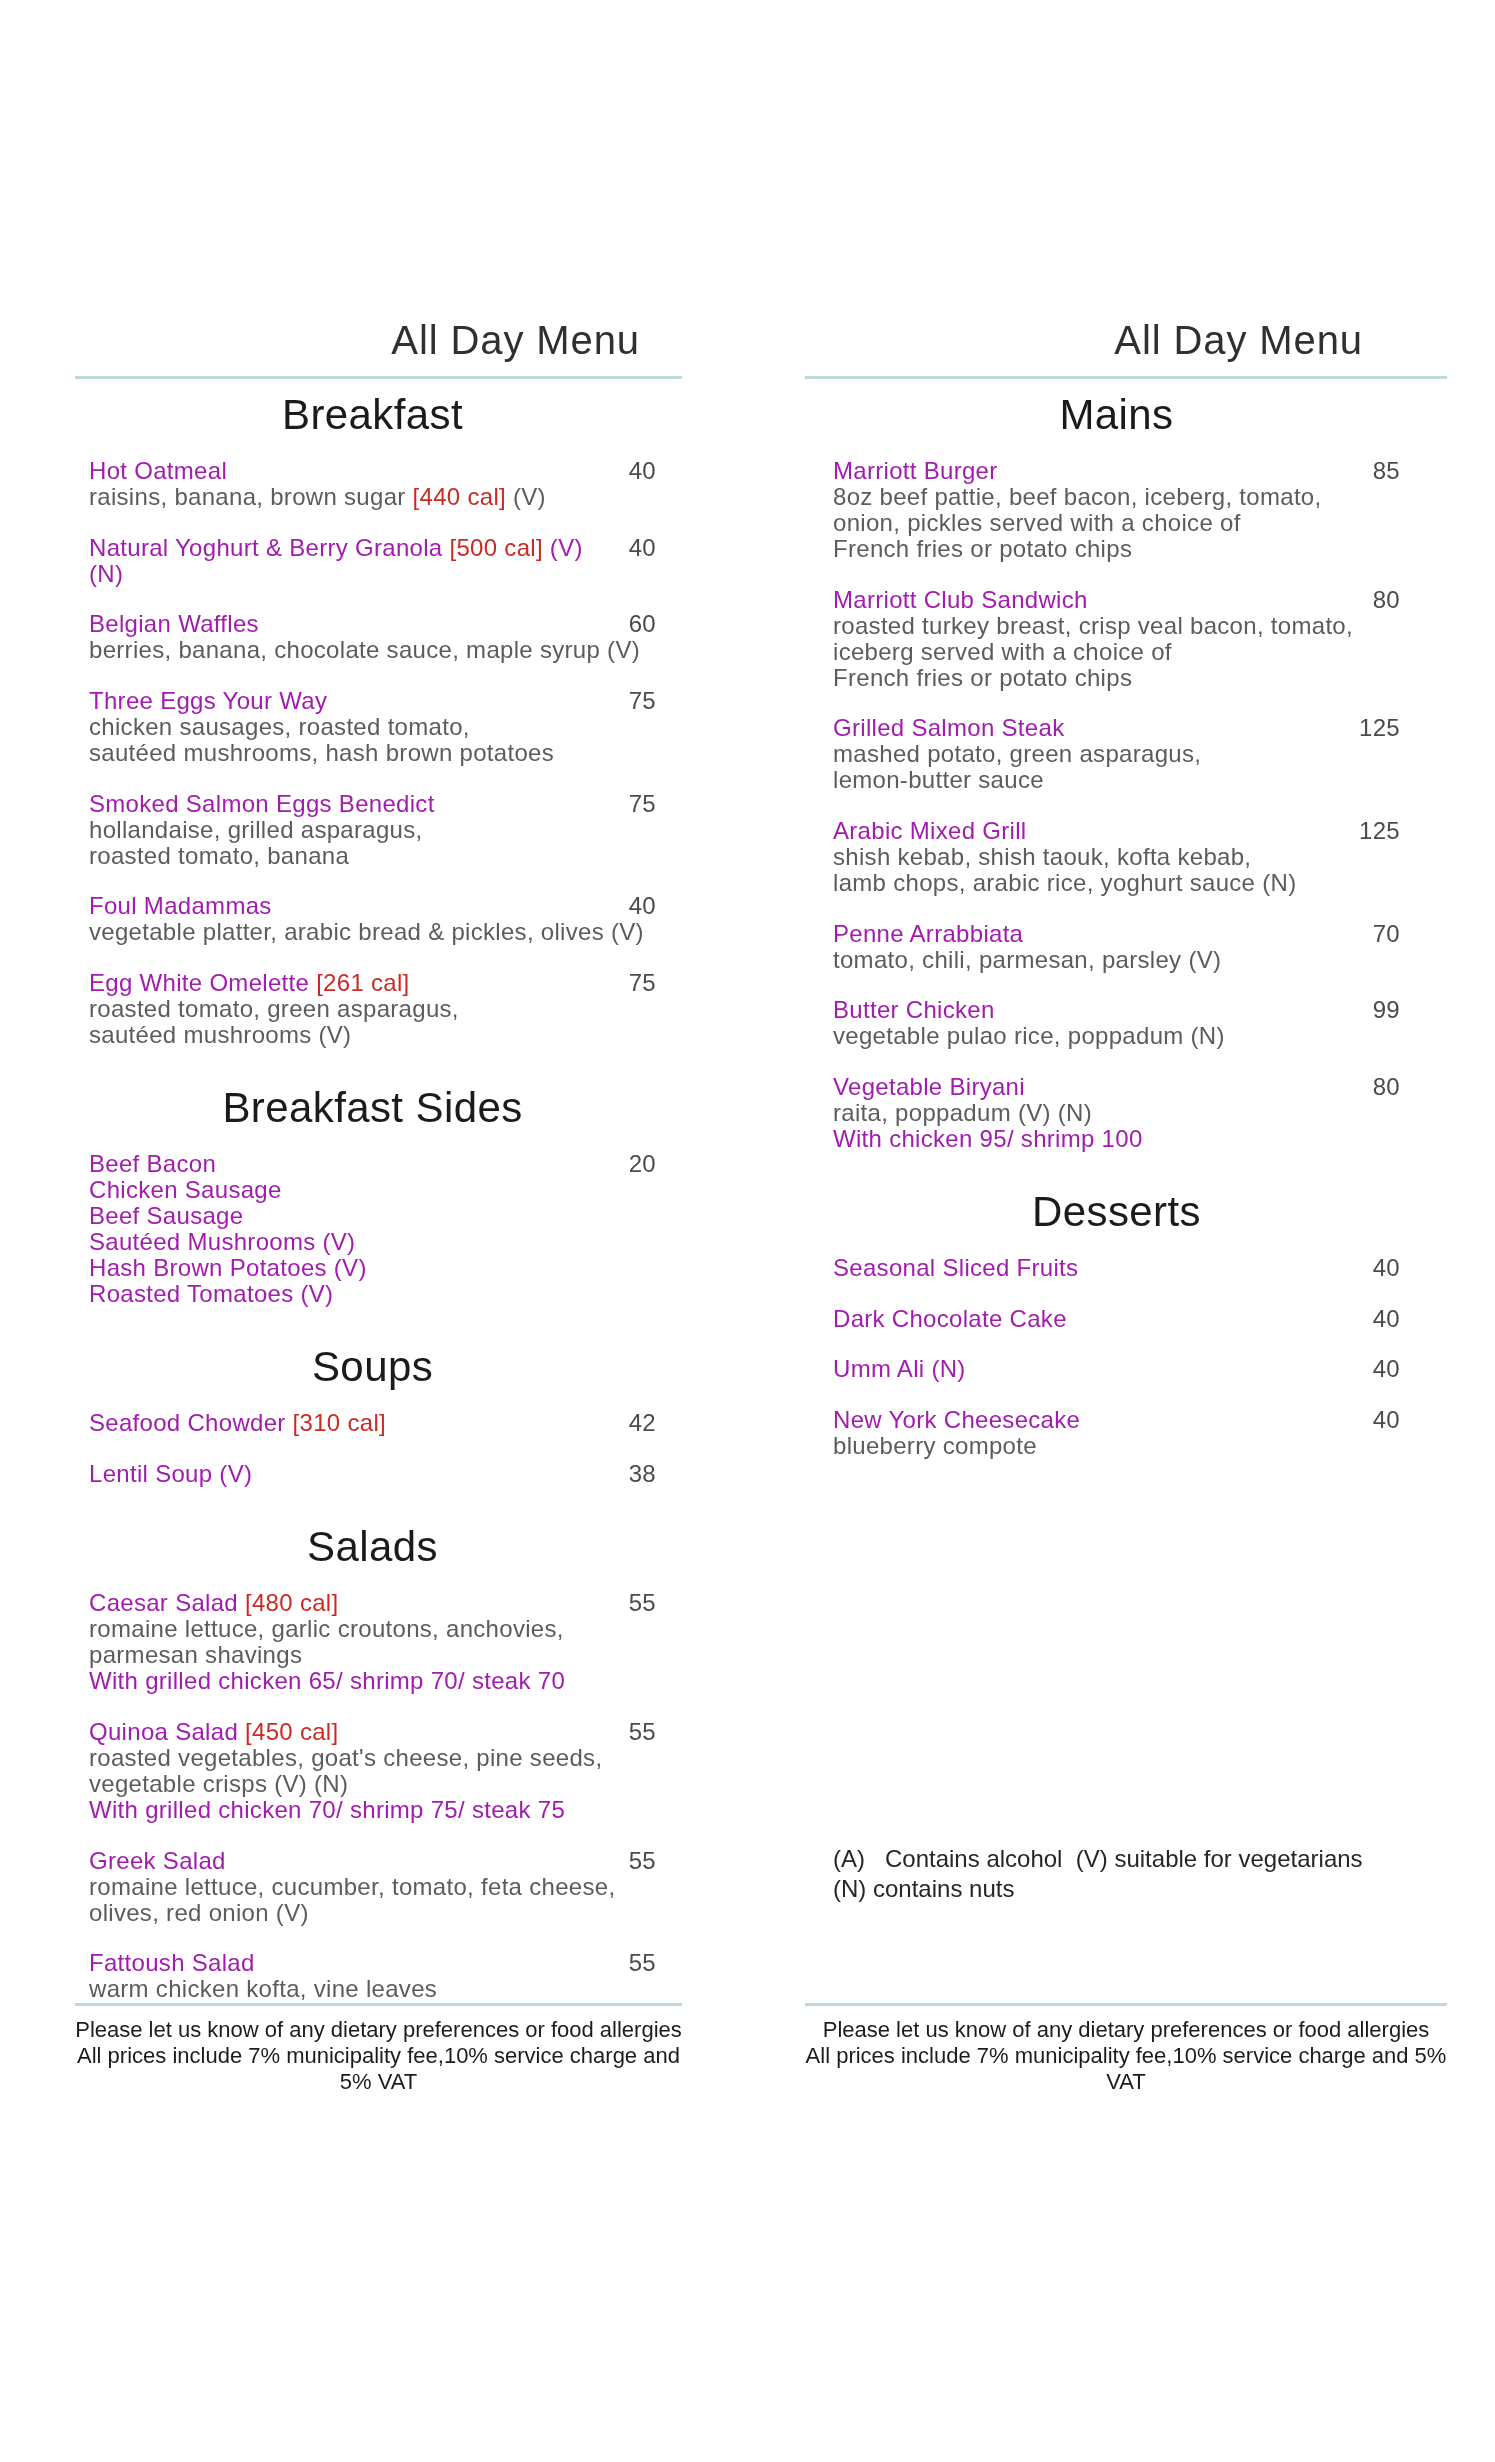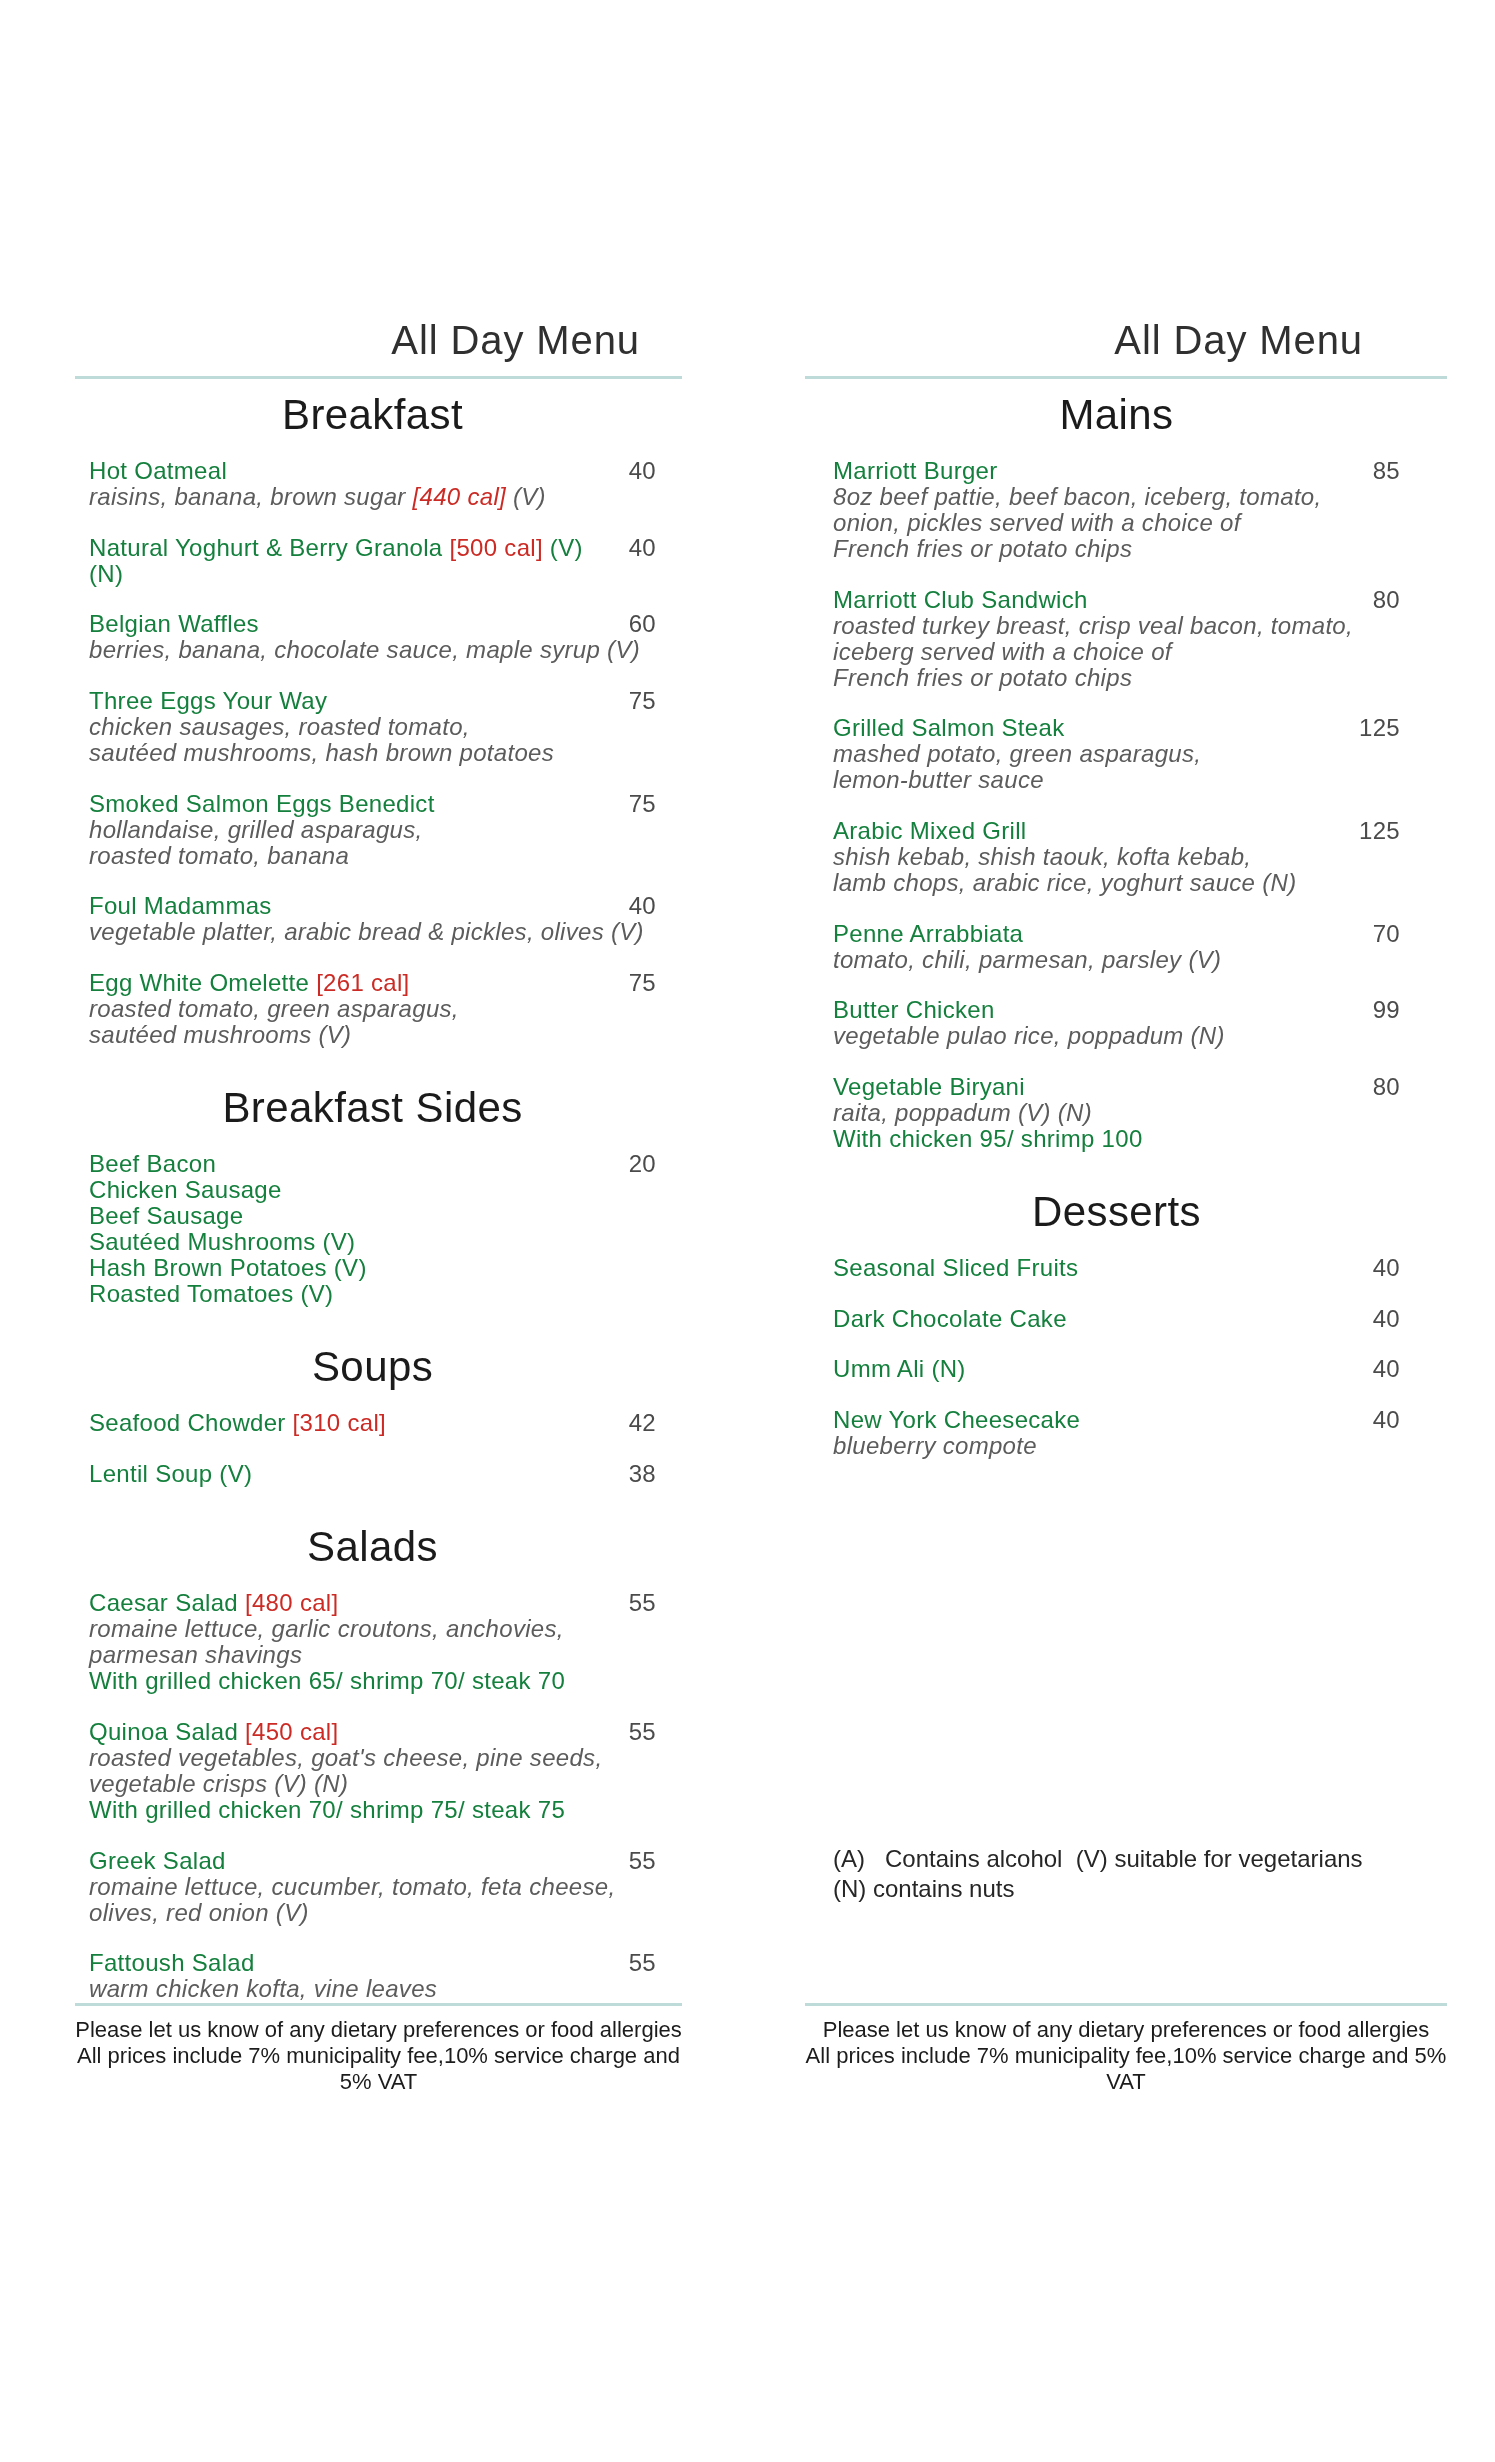--- a/index.html
+++ b/index.html
@@ -24,22 +24,22 @@
     letter-spacing:0.4px;font-weight:400;text-align:center;
   }
   .section-heading:first-child{margin-top:0;}
   .item{margin-bottom:24.6px;}
   .item:last-child{margin-bottom:0;}
   .item-head{display:flex;justify-content:space-between;align-items:flex-start;
     font-size:24px;line-height:26px;letter-spacing:0.3px;}
   .item-name{color:#4b4b4b;}
   .item-price{color:#4b4b4b;flex:none;padding-left:10.6px;}
   .line{font-size:24px;line-height:26px;letter-spacing:0.3px;}
-  .it{font-style:italic;color:#5c5c5c;text-align:center;}
-  .pl{font-style:normal;color:#15803d;}
+  .it{color:#5c5c5c;text-align:center;}
+  .pl{font-style:normal;color:#a21caf;}
   .red{color:#cb2b24;}
   .legend{position:absolute;left:833px;width:616px;top:1844px;
     font-size:24px;line-height:30px;color:#262626;}
   .legend-line{white-space:pre;}
   .footer-rule{position:absolute;top:2003px;height:2.6px;background:#bedbda;}
   #footer-rule-left{left:75px;width:607px;}
   #footer-rule-right{left:805px;width:642px;}
   .footer{position:absolute;top:2017px;text-align:center;font-size:22px;
     line-height:26px;color:#1c1c1c;}
   #footer-left{left:75px;width:607px;}

